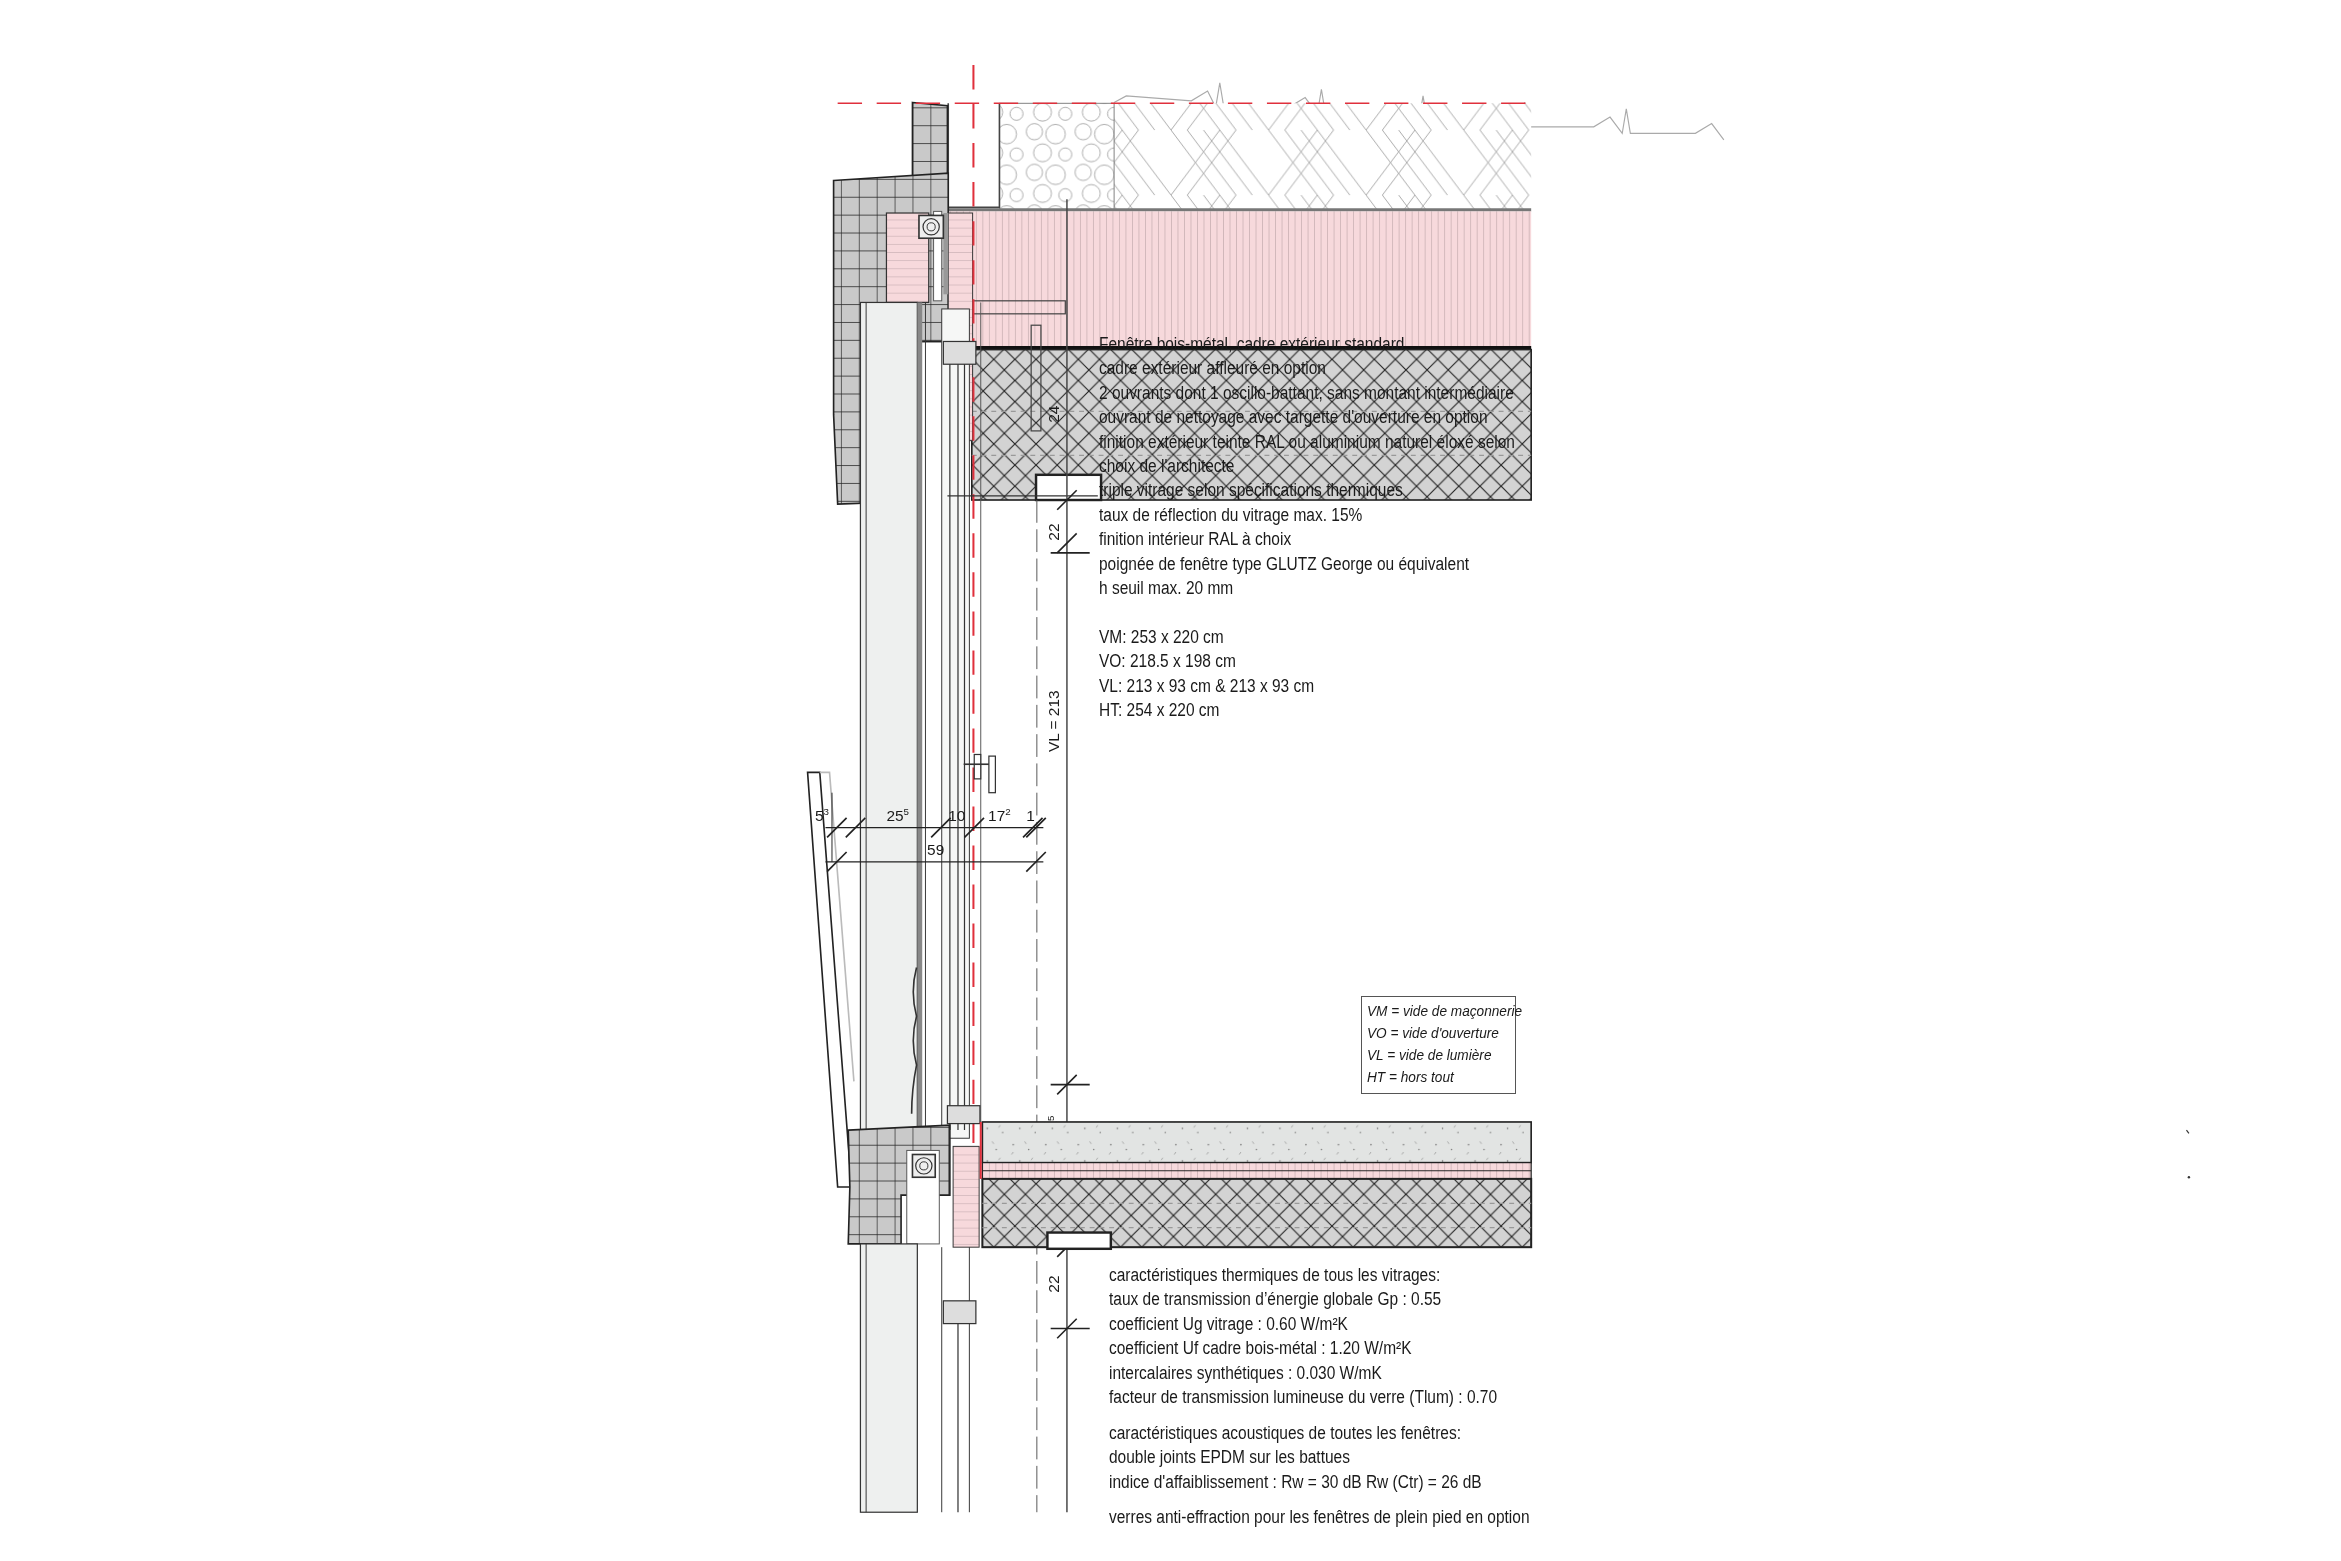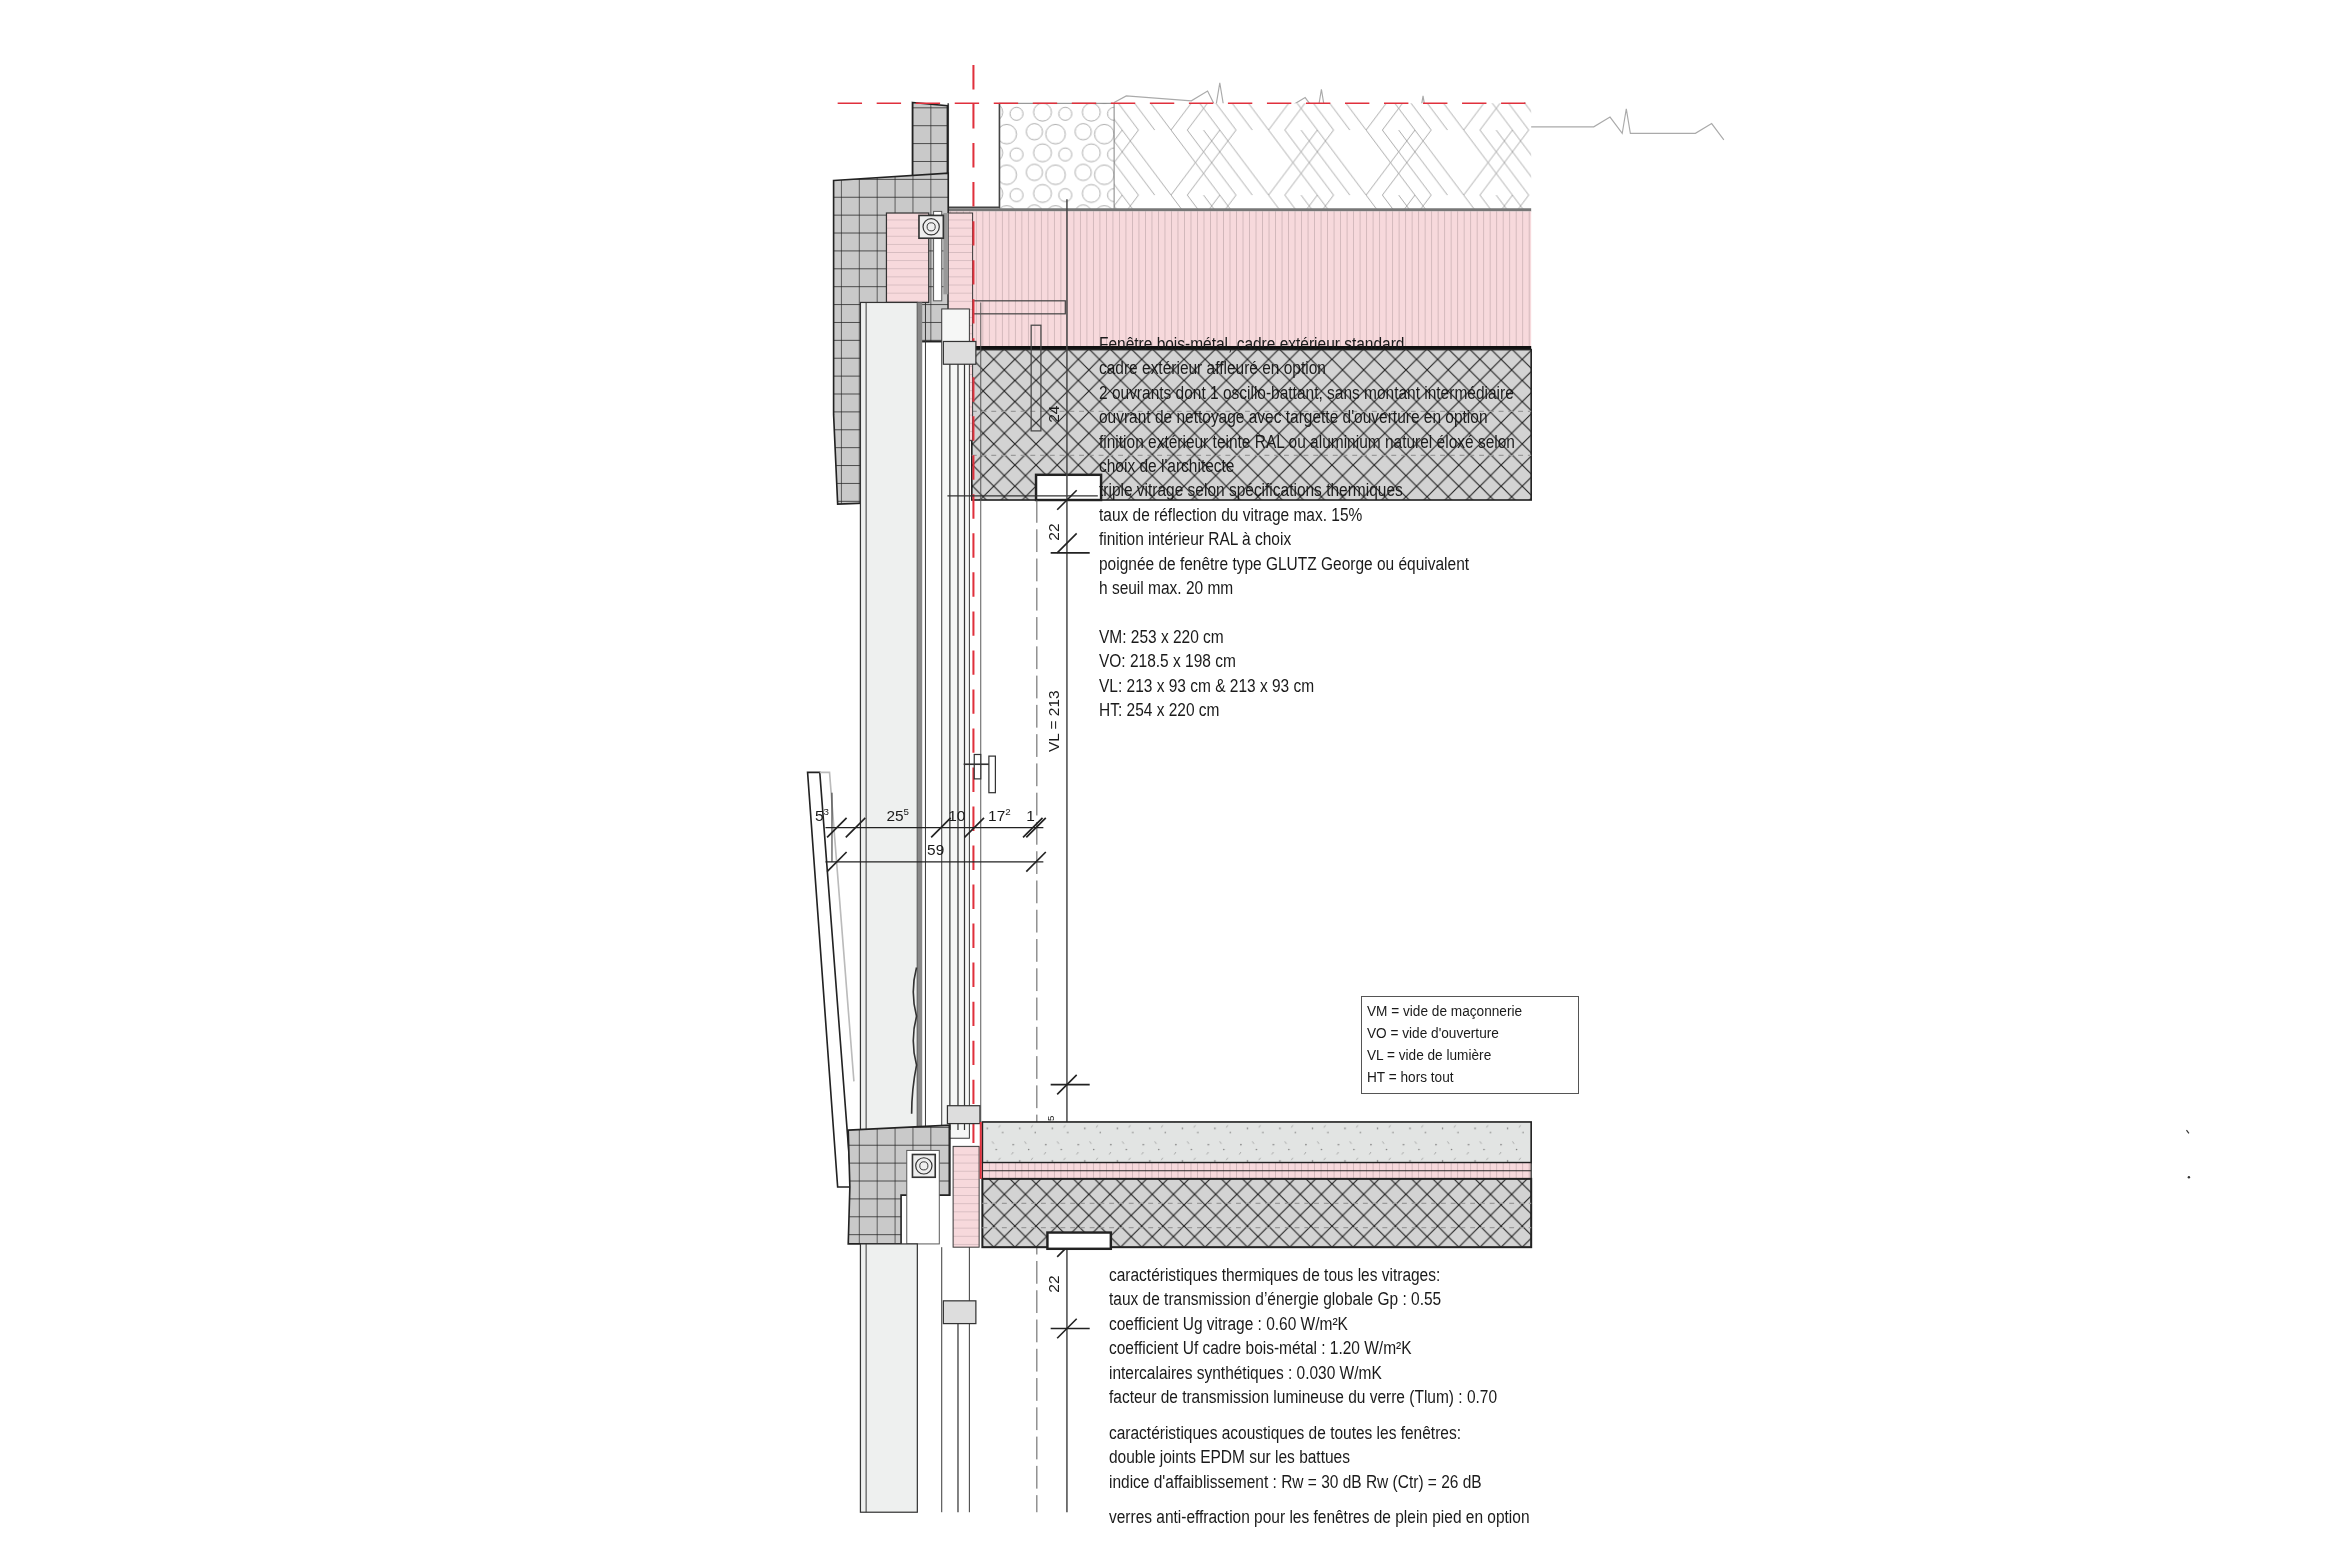--- a/index.html
+++ b/index.html
@@ -4,21 +4,21 @@
 <style>
   html, body { margin: 0; padding: 0; background: #ffffff; }
   body { width: 2342px; height: 1561px; position: relative; overflow: hidden; font-family: "Liberation Sans", sans-serif; }
   #drawing { position: absolute; left: 0; top: 0; width: 2342px; height: 1561px; }
   .note { position: absolute; font-family: "Liberation Sans Narrow", "Liberation Sans", sans-serif; font-size: 18px; line-height: 24.4px; color: #1a1a1a; white-space: nowrap; transform: scaleX(0.86); transform-origin: left top; }
   .note div { height: 24.4px; }
   .gap { height: 11.4px !important; }
   #spec-block { left: 1099px; top: 332px; }
   #dims-block { left: 1099px; top: 625px; }
   #thermal-block { left: 1109px; top: 1263px; }
-  #legend-box { position: absolute; left: 1361px; top: 996px; width: 218px; height: 98px; border: 1.2px solid #555; box-sizing: border-box; }
+  #legend-box { position: absolute; left: 1361px; top: 996px; width: 155px; height: 98px; border: 1.2px solid #555; box-sizing: border-box; font-style: italic; }
   #legend-box .inner { position: absolute; left: 4.9px; top: 3.3px; font-size: 15.5px; line-height: 22px; color: #1a1a1a; white-space: nowrap; transform: scaleX(0.88); transform-origin: left top; }
   .dimtxt { font-family: "Liberation Sans", sans-serif; font-size: 19px; fill: #1a1a1a; }
   .dimsup { font-size: 12px; }
 </style>
 </head>
 <body>
 
 <svg id="drawing" viewBox="0 0 2880 1920" xmlns="http://www.w3.org/2000/svg">
   <defs>
     <pattern id="masonry" width="22" height="22" patternUnits="userSpaceOnUse">

